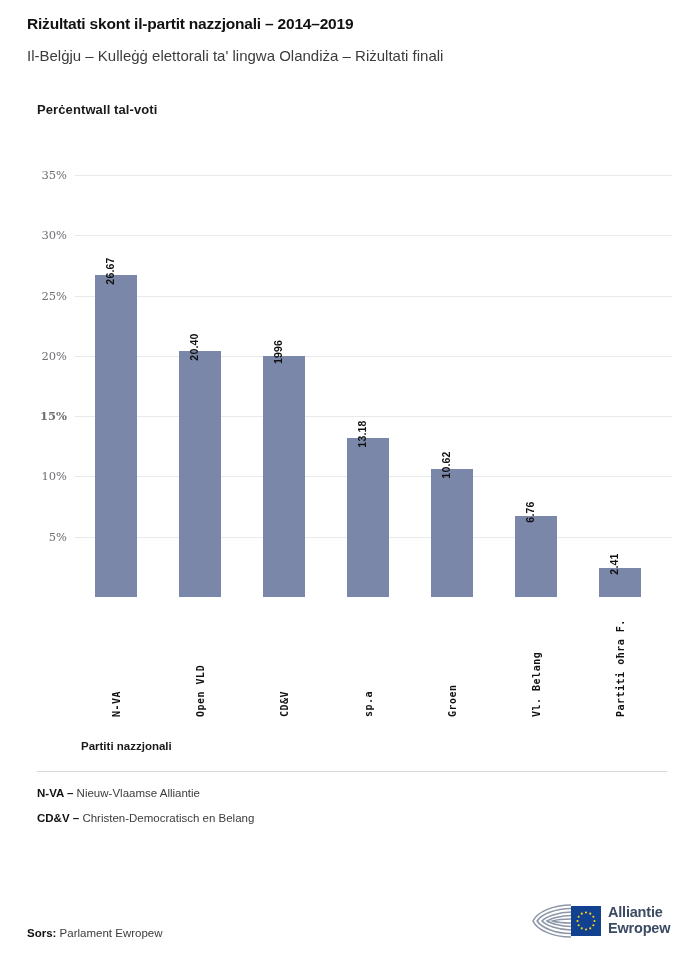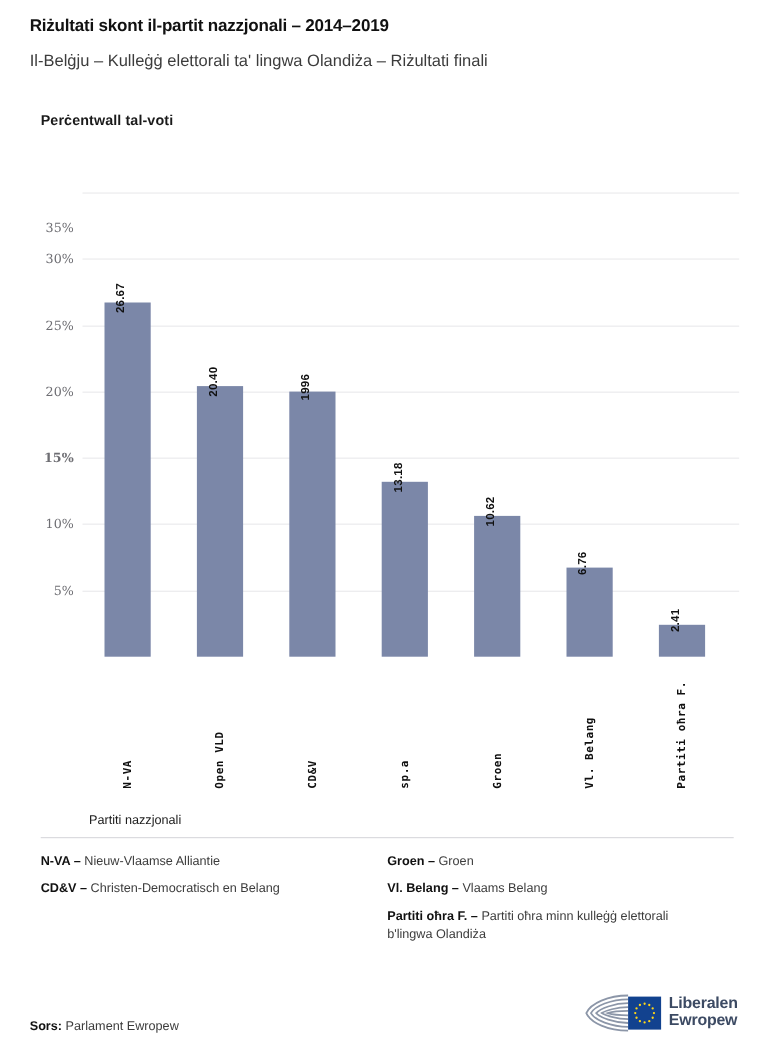--- a/index.html
+++ b/index.html
@@ -120,23 +120,23 @@
 
   
   .legend {
     position: absolute;
     left: 37px;
     top: 740px;
     width: 630px;
   }
   .legend-title {
     font-size: 11.5px;
-    font-weight: normal;
+    font-weight: bold;
     color: #1a1a1a;
-    margin-bottom: 9px;
+    margin-bottom: 19px;
     padding-left: 44px;
   }
   .legend-rule {
     height: 1px;
     background: #d8d8dc;
     width: 630px;
     margin-bottom: 13px;
   }
   .legend-cols {
     display: flex;
@@ -216,21 +216,21 @@
       <div class="ylabel" style="top: 301.429px;">10%</div>
       <div class="gridline" style="top: 241.143px;"></div>
       <div class="ylabel" style="top: 241.143px; font-weight: bold;">15%</div>
       <div class="gridline" style="top: 180.857px;"></div>
       <div class="ylabel" style="top: 180.857px;">20%</div>
       <div class="gridline" style="top: 120.571px;"></div>
       <div class="ylabel" style="top: 120.571px;">25%</div>
       <div class="gridline" style="top: 60.2857px;"></div>
       <div class="ylabel" style="top: 60.2857px;">30%</div>
       <div class="gridline" style="top: 0px;"></div>
-      <div class="ylabel" style="top: 0px; margin-top: 32px;">35%</div>
+      <div class="ylabel" style="top: 0px;">35%</div>
       <div class="bar" style="left: 20px; height: 321.564px; background: rgb(123, 135, 168);">
         <span class="bar-value">26.67</span>
       </div>
       <div class="cat-wrap" style="left: 20px;">
         <span class="cat-label" style="position: static; transform: rotate(180deg);">N-VA</span>
       </div>
       <div class="bar" style="left: 104px; height: 245.966px; background: rgb(123, 135, 168);">
         <span class="bar-value">20.40</span>
       </div>
       <div class="cat-wrap" style="left: 104px;">
@@ -269,25 +269,20 @@
     </div>
 </div>
 
 <div class="legend">
   <div class="legend-title">Partiti nazzjonali</div>
   <div class="legend-rule"></div>
   <div class="legend-cols">
     <div class="legend-col" id="legend-left">
         <div class="legend-item"><span class="abbr">N-VA –</span><span> Nieuw-Vlaamse Alliantie</span></div>
         <div class="legend-item"><span class="abbr">CD&amp;V –</span><span> Christen-Democratisch en Belang</span></div>
-      </div>
-    <div class="legend-col right" id="legend-right">
-        <div class="legend-item"><span class="abbr">Groen –</span><span> Groen</span></div>
-        <div class="legend-item"><span class="abbr">Vl. Belang –</span><span> Vlaams Belang</span></div>
-        <div class="legend-item"><span class="abbr">Partiti oħra F. –</span><span> Partiti oħra minn kulleġġ elettorali b'lingwa Olandiża</span></div>
       </div>
   </div>
 </div>
 
 <div class="footer-source">
   <span class="lbl">Sors:</span>
   <span>Parlament Ewropew</span>
 </div>
 
 <div class="ep-logo">
@@ -314,16 +309,16 @@
           <circle cx="10.75" cy="22.35" r="1.05"></circle>
           <circle cx="7.65" cy="19.25" r="1.05"></circle>
           <circle cx="6.5" cy="15" r="1.05"></circle>
           <circle cx="7.65" cy="10.75" r="1.05"></circle>
           <circle cx="10.75" cy="7.65" r="1.05"></circle>
         </g>
       </svg>
     </div>
   </div>
   <div class="ep-text">
-    <div>Liberalen</div>
+    <div>Alliantie</div>
     <div>Ewropew</div>
   </div>
 </div>
 
 </body></html>

